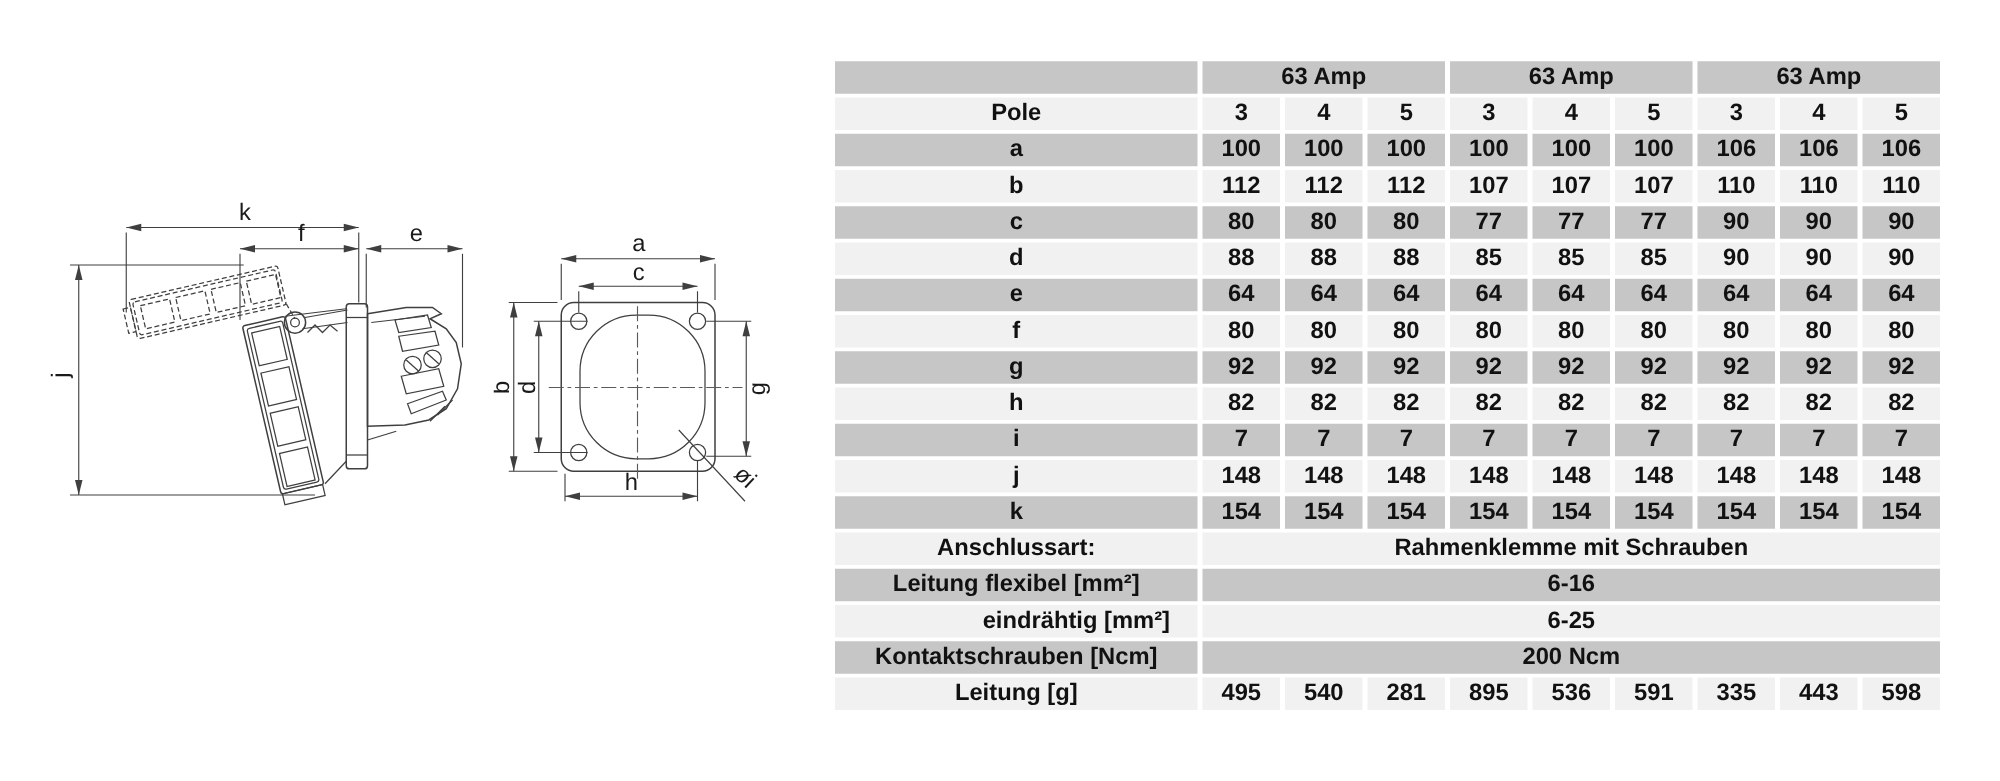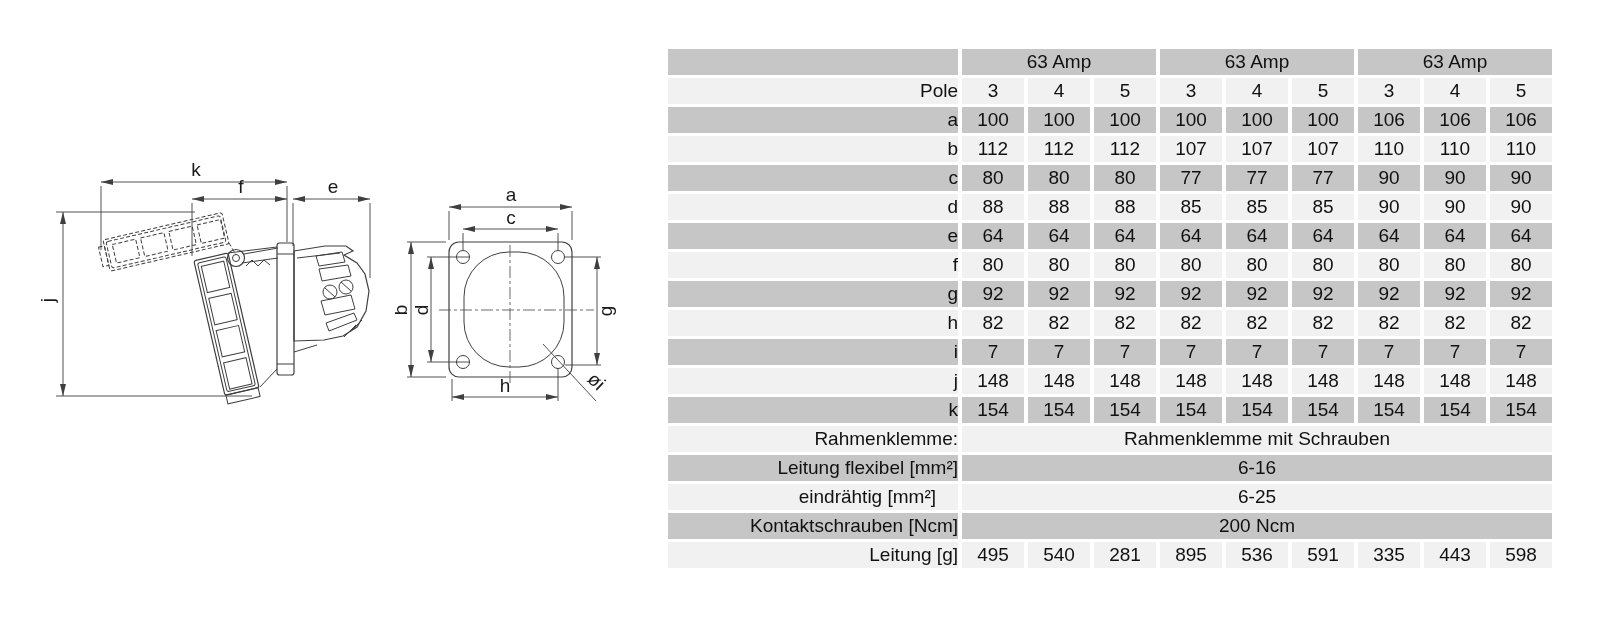--- a/index.html
+++ b/index.html
@@ -8,26 +8,26 @@
   
   .drawing{position:absolute;}
   svg{display:block;}
   .ln{stroke:#3f3f3f;stroke-width:1;fill:none;}
   .ln2{stroke:#3f3f3f;stroke-width:1.2;fill:none;}
   .dash{stroke-dasharray:4 2.2;}
   .cline{stroke:#5a5a5a;stroke-width:0.9;fill:none;stroke-dasharray:12 3 3 3;}
   .dim{stroke:#3f3f3f;stroke-width:0.9;fill:none;}
   .dimt{font-size:19px;fill:#1a1a1a;text-anchor:middle;}
   
-  #spec-wrap{position:absolute;left:664px;top:46px;}
+  #spec-wrap{position:absolute;left:664px;top:46px;font-weight:bold;}
   table.spec{border-collapse:separate;border-spacing:4px 3px;table-layout:fixed;width:888px;}
   table.spec td{height:26px;font-size:19px;line-height:26px;padding:0;overflow:hidden;white-space:nowrap;}
   td.shade{background:#c6c6c6;}
   td.lite{background:#f1f1f1;}
-  td.lab{text-align:right;padding-left:10px;}
+  td.lab{text-align:center;padding-left:10px;}
   td.lab.r{text-align:right;padding-right:22px;padding-left:26px;}
   td.ctr{text-align:center;}
 </style>
 </head>
 <body>
 
 <div id="page">
 
   <div class="drawing" style="left:40px;top:150px;">
     <svg width="360" height="270" viewBox="40 150 360 270">
@@ -344,21 +344,21 @@
             <td class="shade ctr">154</td>
             <td class="shade ctr">154</td>
             <td class="shade ctr">154</td>
             <td class="shade ctr">154</td>
             <td class="shade ctr">154</td>
             <td class="shade ctr">154</td>
             <td class="shade ctr">154</td>
             <td class="shade ctr">154</td>
           </tr>
           <tr>
-            <td class="lab lite">Rahmenklemme:</td>
+            <td class="lab lite">Anschlussart:</td>
             <td class="lite ctr" colspan="9">Rahmenklemme mit Schrauben</td>
           </tr>
           <tr>
             <td class="lab shade">Leitung flexibel [mm²]</td>
             <td class="shade ctr" colspan="9">6-16</td>
           </tr>
           <tr>
             <td class="lab lite r">eindrähtig [mm²]</td>
             <td class="lite ctr" colspan="9">6-25</td>
           </tr>

